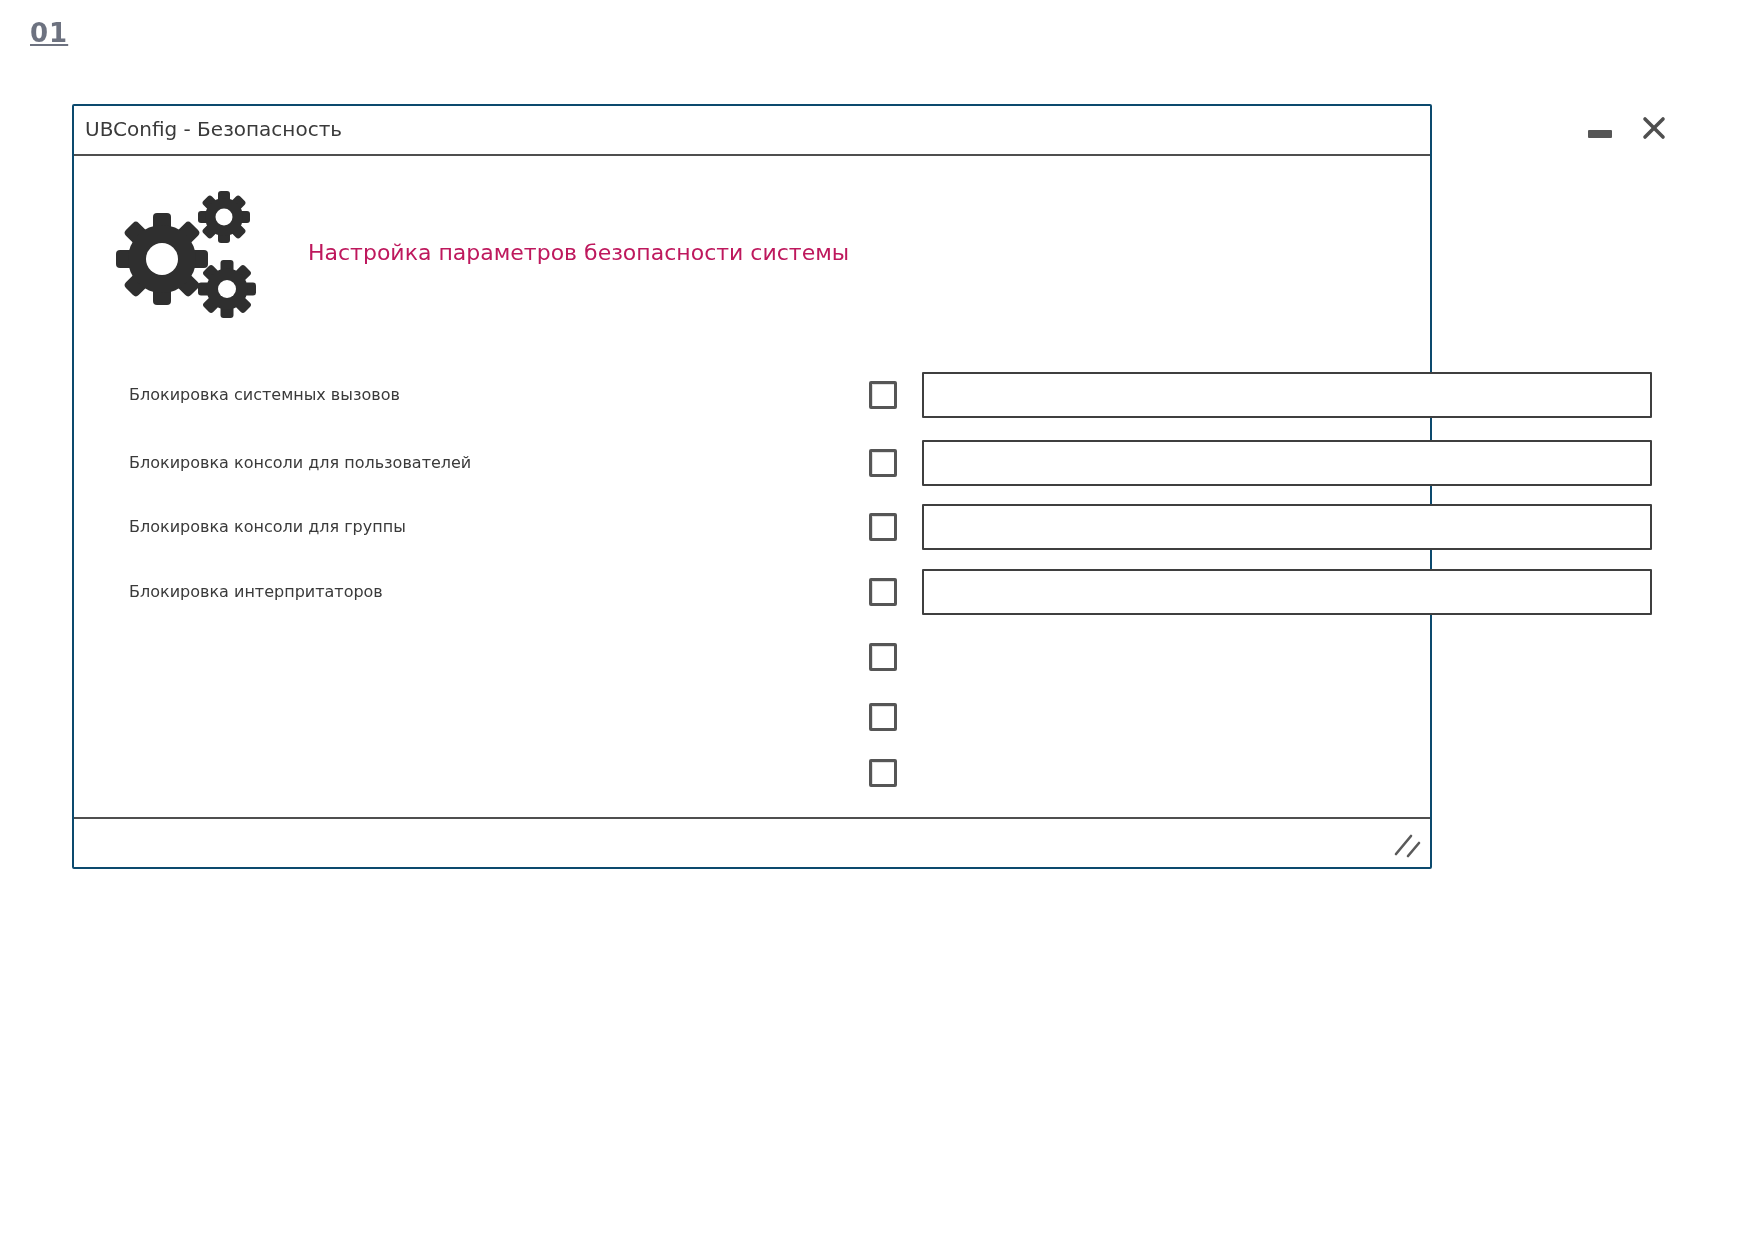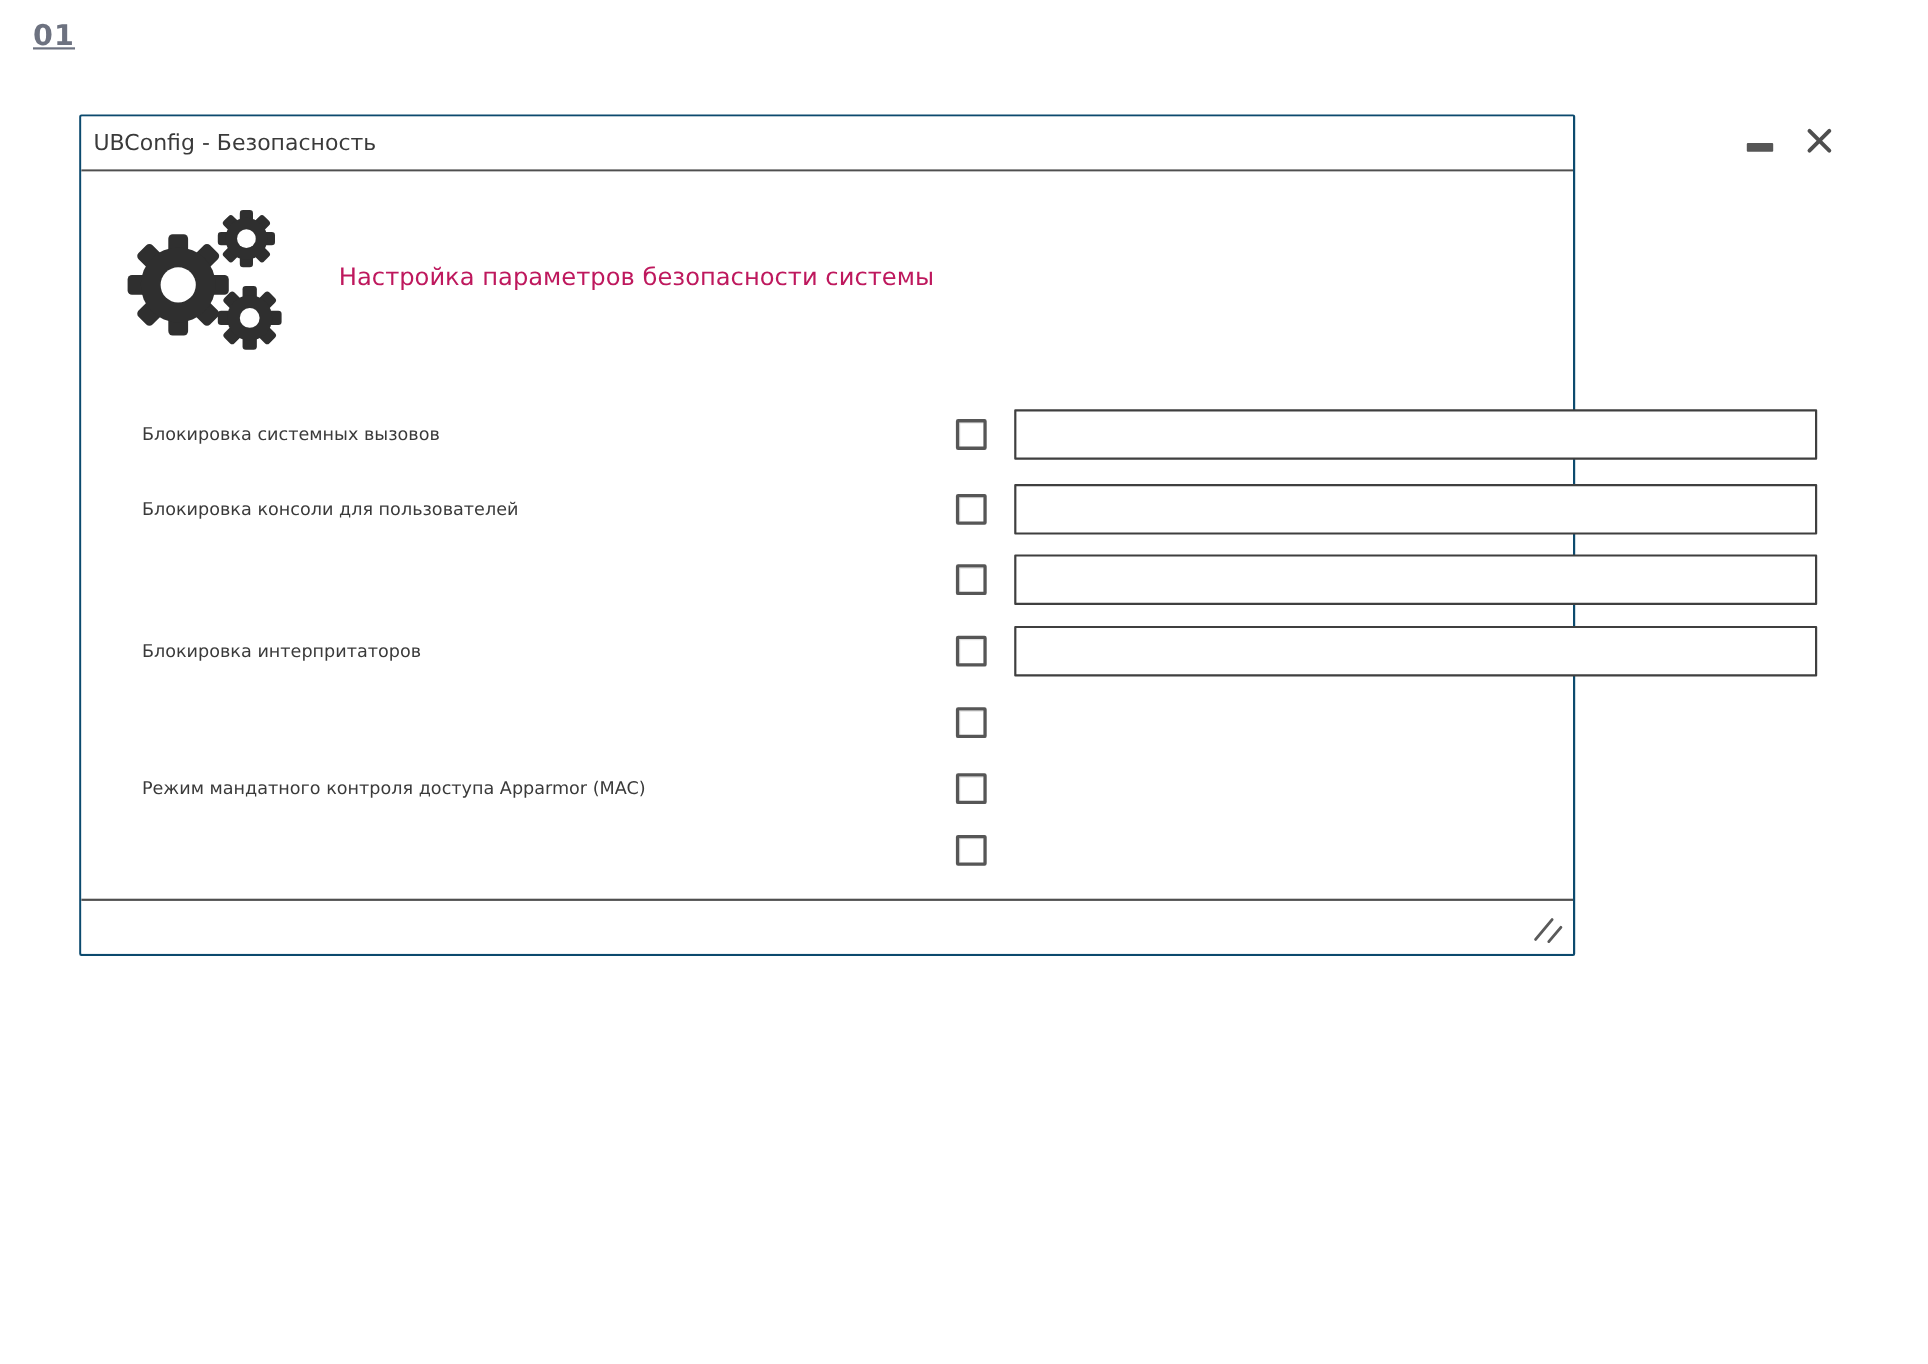--- a/index.html
+++ b/index.html
@@ -164,33 +164,33 @@
           <span class="row-label">Блокировка системных вызовов</span>
           <span class="checkbox"></span>
           <input type="text" class="text-input" style="">
         </div>
         <div class="row" style="top: 283px;">
           <span class="row-label">Блокировка консоли для пользователей</span>
           <span class="checkbox"></span>
           <input type="text" class="text-input" style="">
         </div>
         <div class="row" style="top: 347px;">
+          <span class="row-label">Блокировка консоли для группы</span>
           <span class="checkbox"></span>
           <input type="text" class="text-input" style="">
         </div>
         <div class="row" style="top: 412px;">
           <span class="row-label">Блокировка интерпритаторов</span>
           <span class="checkbox"></span>
           <input type="text" class="text-input" style="">
         </div>
         <div class="row" style="top: 477px;">
           <span class="checkbox"></span>
         </div>
         <div class="row" style="top: 537px;">
-          <span class="row-label">Режим мандатного контроля доступа Apparmor (MAC)</span>
           <span class="checkbox"></span>
         </div>
         <div class="row" style="top: 593px;">
           <span class="checkbox"></span>
         </div>
       </div>
 
   </div>
 
   <div class="statusbar">

